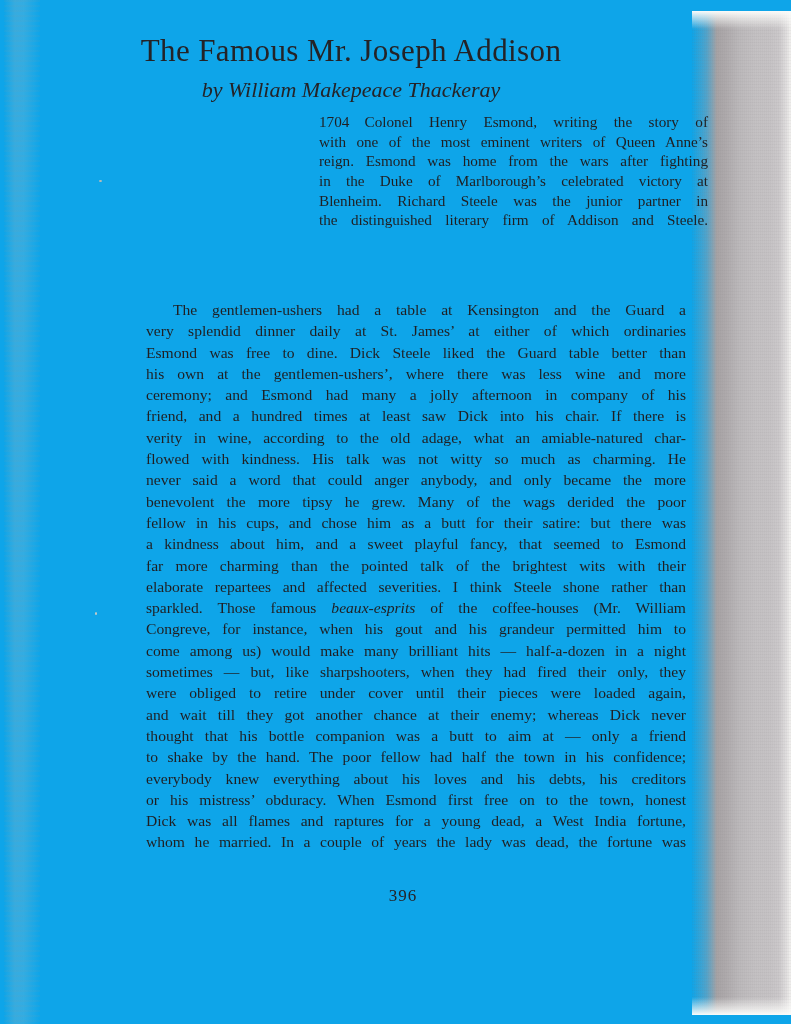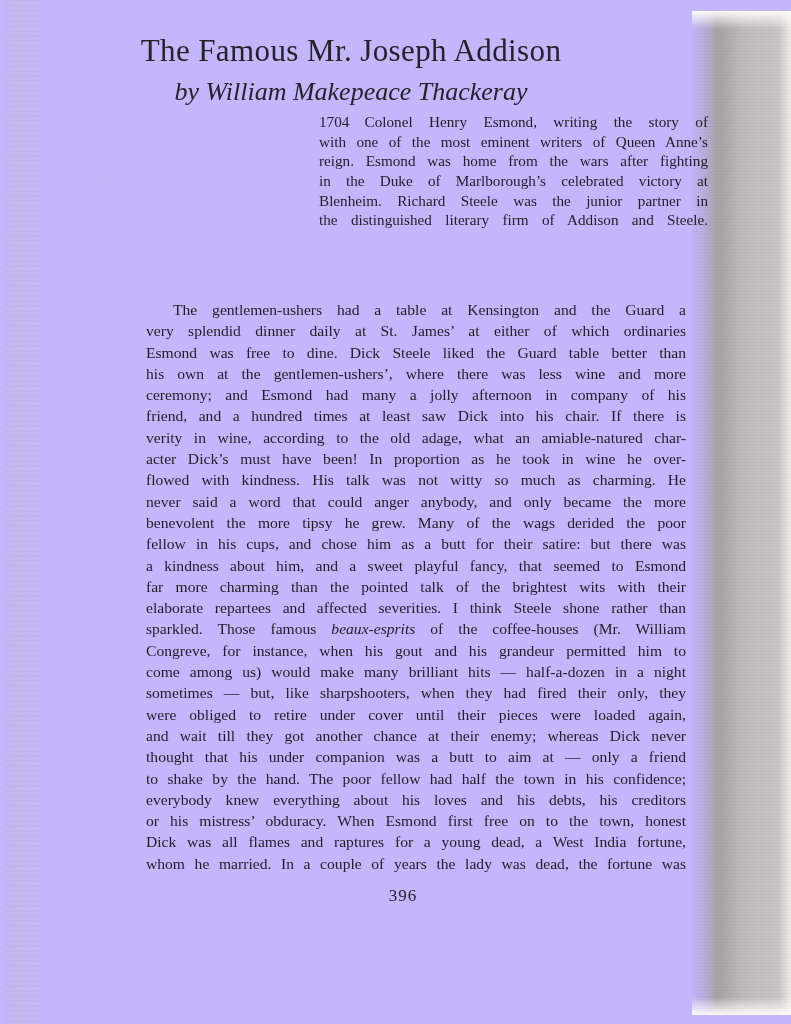--- a/index.html
+++ b/index.html
@@ -4,21 +4,21 @@
 <style>
   html, body {
     margin: 0;
     padding: 0;
     background: #fbfbf9;
   }
   .page {
     position: relative;
     width: 791px;
     height: 1024px;
-    background: #c4b5fd;
+    background: #0ea5e9;
     overflow: hidden;
     font-family: "Liberation Serif", "DejaVu Serif", serif;
     color: #201f22;
   }
   
   .left-edge-noise {
     position: absolute;
     left: 4px; top: 0; bottom: 0;
     width: 36px;
     background:
@@ -65,21 +65,21 @@
     font-size: 31px;
     font-weight: 400;
     letter-spacing: 0.4px;
     color: #242327;
   }
   .byline {
     position: absolute;
     top: 77px; left: 55px; width: 592px;
     text-align: center;
     font-style: italic;
-    font-size: 26px;
+    font-size: 22px;
     color: #242327;
   }
   .intro {
     position: absolute;
     top: 112px; left: 319px; width: 389px;
     font-size: 15.2px;
     line-height: 19.7px;
   }
   .bodytext {
     position: absolute;
@@ -127,35 +127,34 @@
     </div>
 
   <div class="bodytext">
       <div class="jline indent"><span>The gentlemen-ushers had a table at Kensington and the Guard a</span></div>
       <div class="jline"><span>very splendid dinner daily at St. James’ at either of which ordinaries</span></div>
       <div class="jline"><span>Esmond was free to dine. Dick Steele liked the Guard table better than</span></div>
       <div class="jline"><span>his own at the gentlemen-ushers’, where there was less wine and more</span></div>
       <div class="jline"><span>ceremony; and Esmond had many a jolly afternoon in company of his</span></div>
       <div class="jline"><span>friend, and a hundred times at least saw Dick into his chair. If there is</span></div>
       <div class="jline"><span>verity in wine, according to the old adage, what an amiable-natured char-</span></div>
-      <div class="jline"><span>acter Dick’s must have been! In proportion as he took in wine he over-</span></div>
       <div class="jline"><span>flowed with kindness. His talk was not witty so much as charming. He</span></div>
       <div class="jline"><span>never said a word that could anger anybody, and only became the more</span></div>
       <div class="jline"><span>benevolent the more tipsy he grew. Many of the wags derided the poor</span></div>
       <div class="jline"><span>fellow in his cups, and chose him as a butt for their satire: but there was</span></div>
       <div class="jline"><span>a kindness about him, and a sweet playful fancy, that seemed to Esmond</span></div>
       <div class="jline"><span>far more charming than the pointed talk of the brightest wits with their</span></div>
       <div class="jline"><span>elaborate repartees and affected severities. I think Steele shone rather than</span></div>
       <div class="jline"><span>sparkled. Those famous </span><span class="italic">beaux-esprits</span><span> of the coffee-houses (Mr. William</span></div>
       <div class="jline"><span>Congreve, for instance, when his gout and his grandeur permitted him to</span></div>
       <div class="jline"><span>come among us) would make many brilliant hits — half-a-dozen in a night</span></div>
       <div class="jline"><span>sometimes — but, like sharpshooters, when they had fired their only, they</span></div>
       <div class="jline"><span>were obliged to retire under cover until their pieces were loaded again,</span></div>
       <div class="jline"><span>and wait till they got another chance at their enemy; whereas Dick never</span></div>
-      <div class="jline"><span>thought that his under companion was a butt to aim at — only a friend</span></div>
+      <div class="jline"><span>thought that his bottle companion was a butt to aim at — only a friend</span></div>
       <div class="jline"><span>to shake by the hand. The poor fellow had half the town in his confidence;</span></div>
       <div class="jline"><span>everybody knew everything about his loves and his debts, his creditors</span></div>
       <div class="jline"><span>or his mistress’ obduracy. When Esmond first free on to the town, honest</span></div>
       <div class="jline"><span>Dick was all flames and raptures for a young dead, a West India fortune,</span></div>
       <div class="jline"><span>whom he married. In a couple of years the lady was dead, the fortune was</span></div>
     </div>
 
   <div class="page-number">396</div>
 </div>
 

